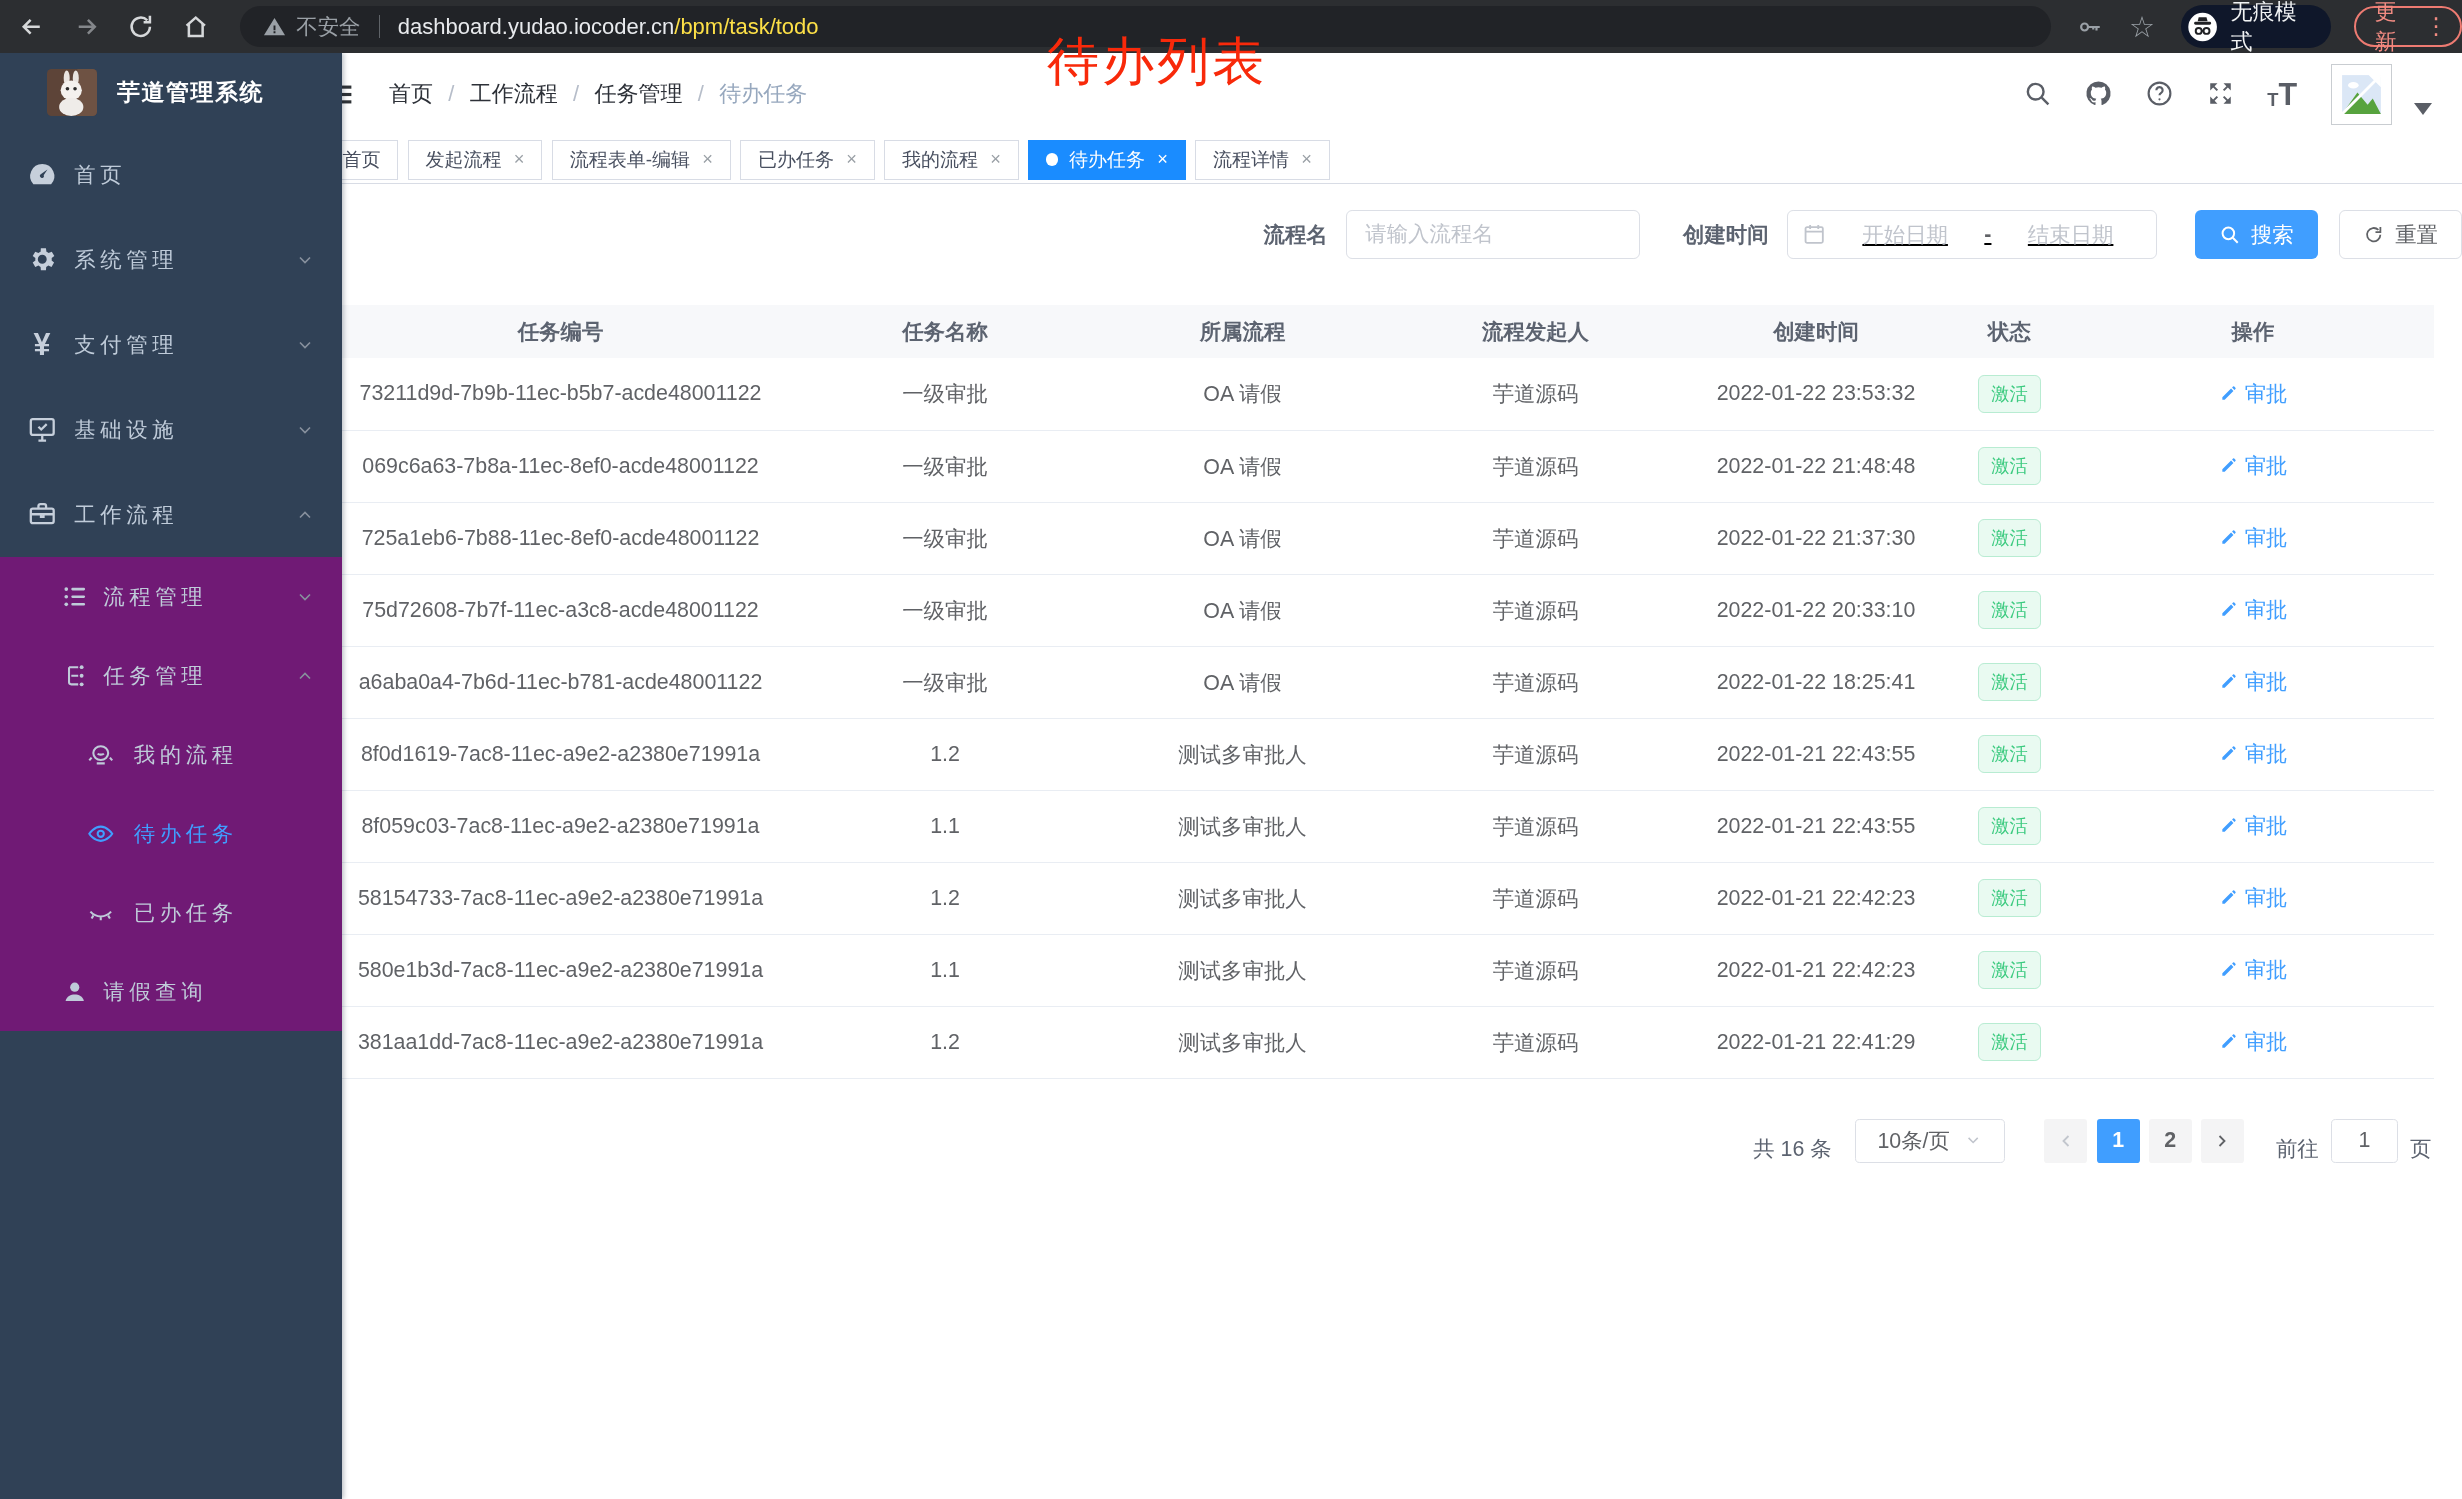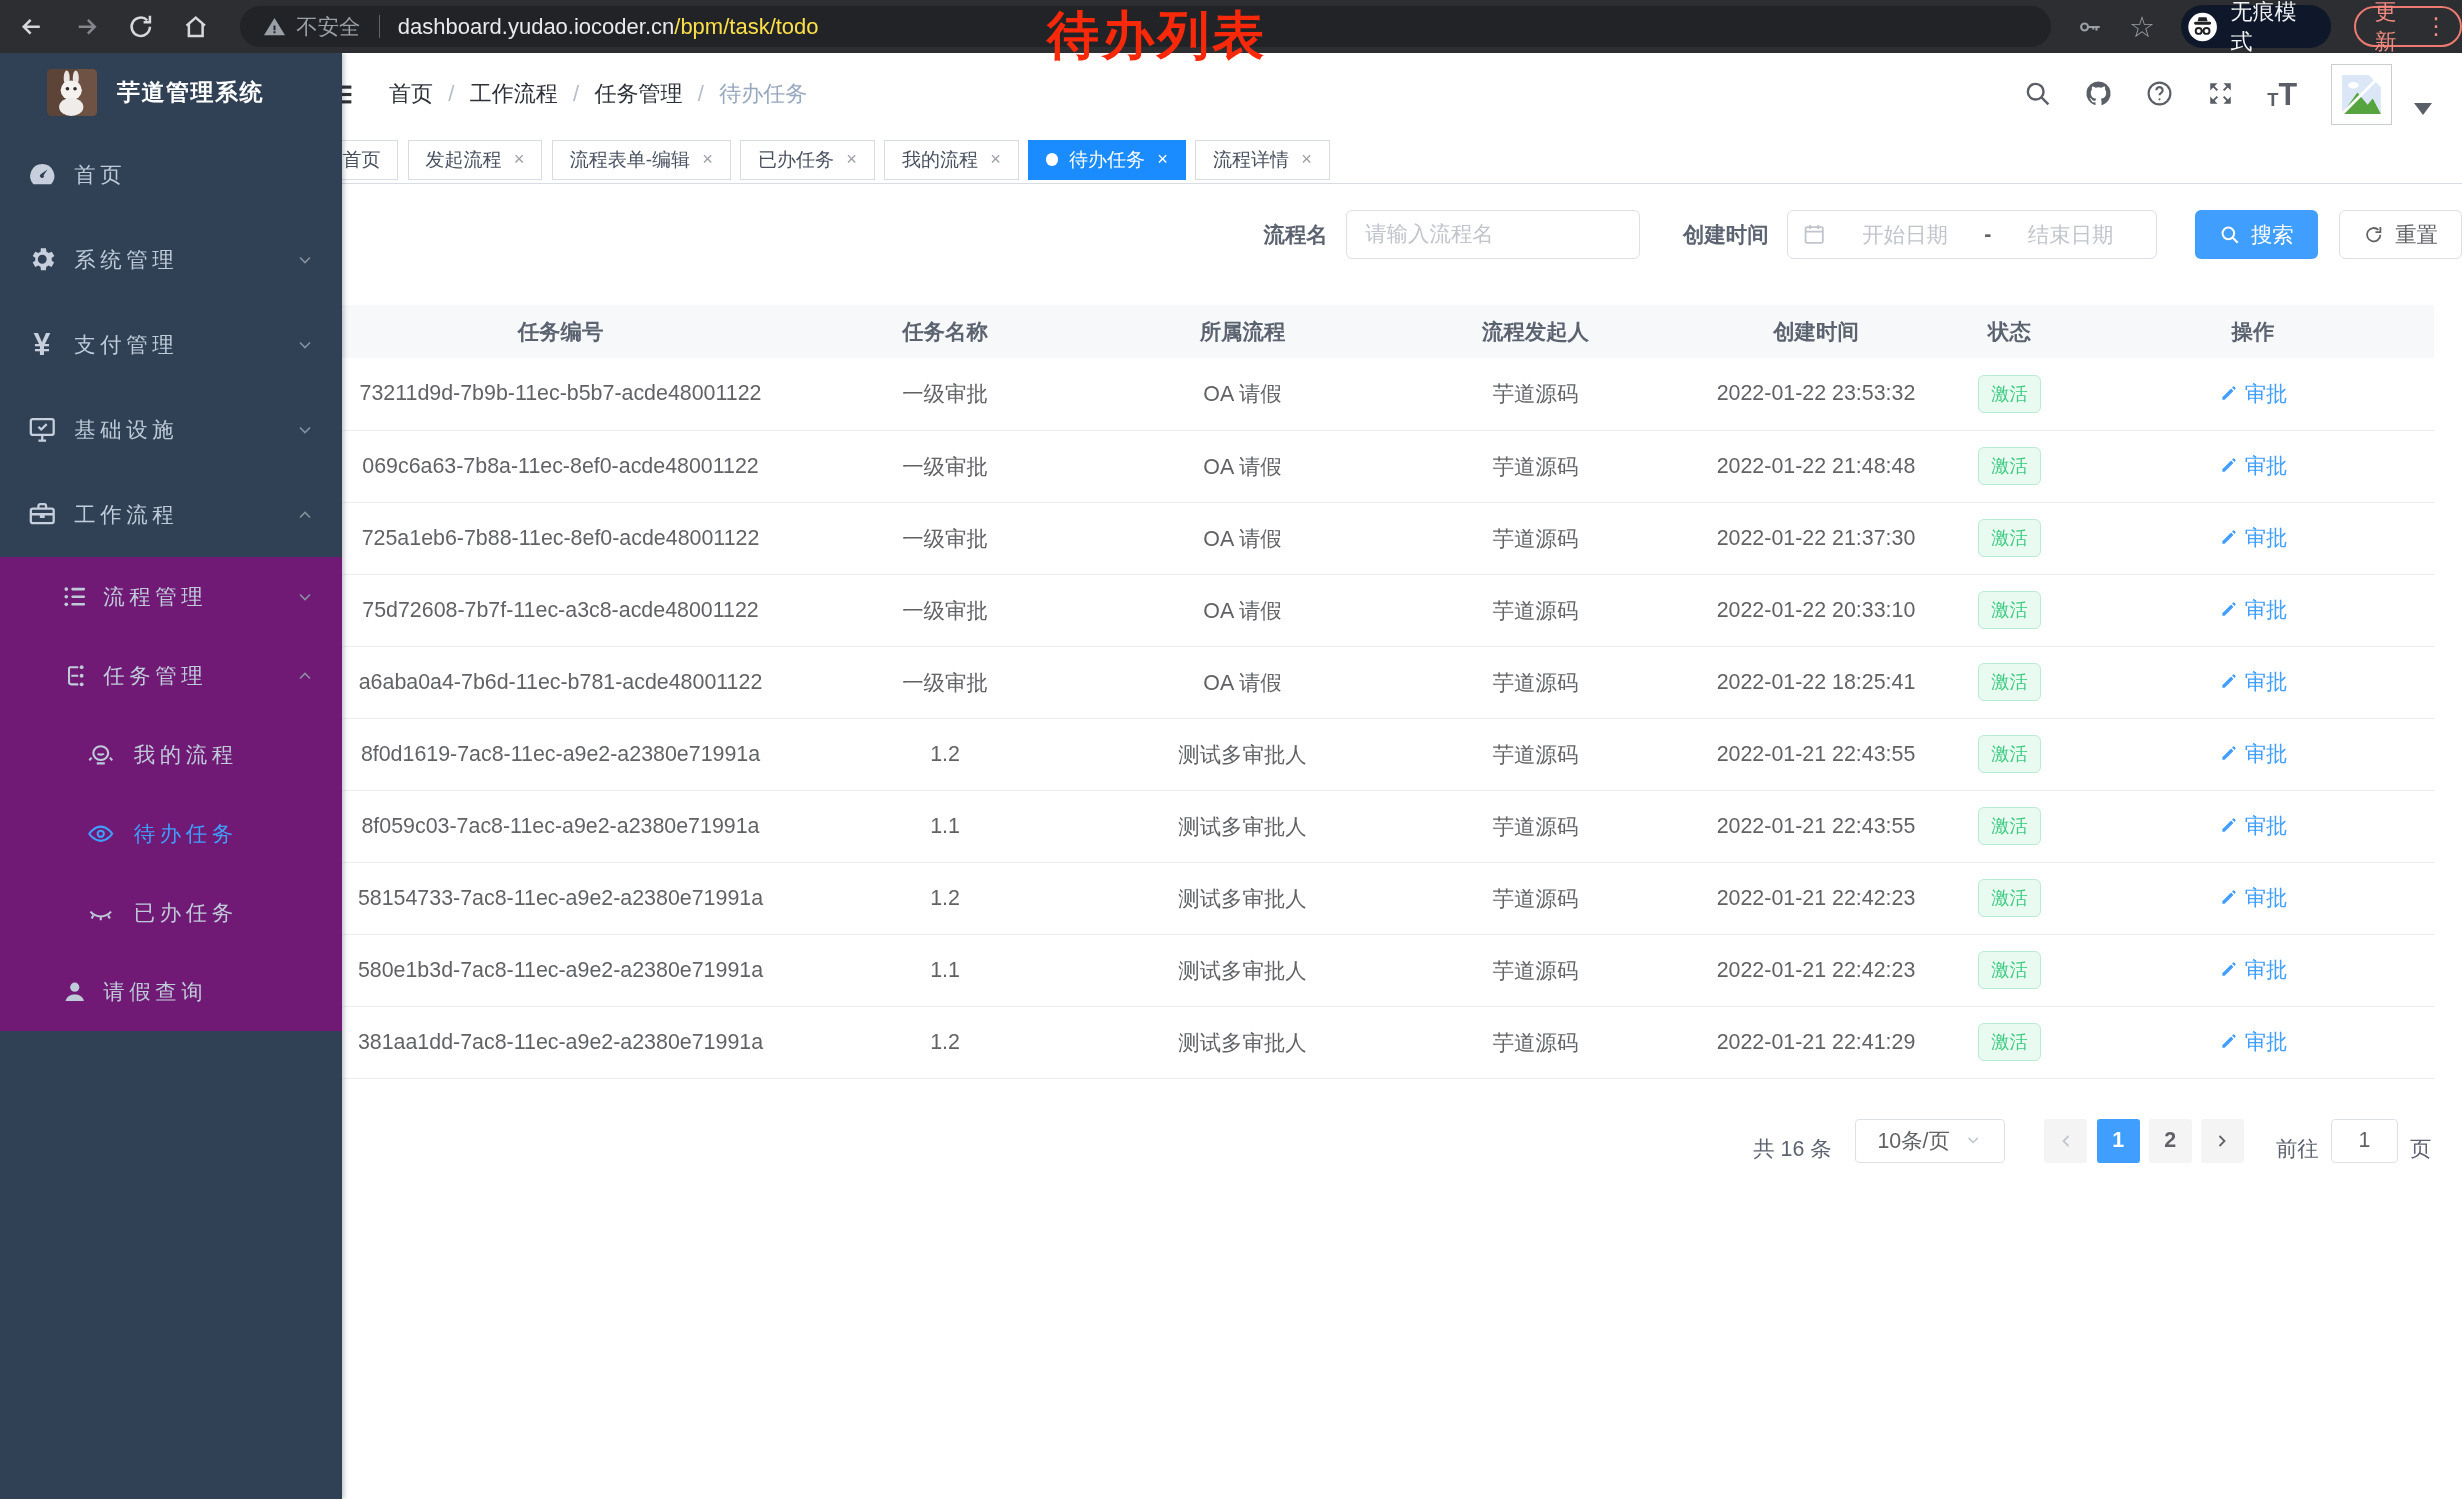--- a/index.html
+++ b/index.html
@@ -26,22 +26,22 @@
   .incog-chip { height:43px; border-radius:21.4px; background:#0f172a; display:flex;
     align-items:center; padding:0 20px 0 6.1px; margin-left:26px; }
   .incog-chip svg { width:34px; height:34px; }
   .incog-label { color:#f1f3f4; font-size:22px; margin-left:12.2px; }
   .update-pill { height:41px; border:2.3px solid #ee7b72; border-radius:20.6px; display:flex;
     align-items:center; padding:0 12.2px 0 18.3px; margin-left:23px; color:#f28b82; }
   .update-label { font-size:22px; color:#f28b82; }
   .kebab { font-size:23px; margin-left:12.2px; letter-spacing:0; }
 
   
-  .annotation { position:absolute; left:1047px; top:1px; z-index:60;
-    font-size:52px; font-weight:700; color:#f8290a; letter-spacing:3.1px; }
+  .annotation { position:absolute; left:1047px; top:27px; z-index:60;
+    font-size:52px; font-weight:400; color:#f8290a; letter-spacing:3.1px; }
 
   
   .sidebar { position:absolute; left:0; top:53px; width:342px; bottom:0;
     background:#304156; color:#bfcbd9; z-index:10; box-shadow:1.5px 0 4.6px rgba(0,21,41,.25); }
   .logo-row { height:79px; display:flex; align-items:center; padding-left:47px; }
   .logo-img { width:50px; height:47px; border-radius:4.6px; overflow:hidden; flex:none; }
   .app-title { margin-left:20px; font-size:23px; font-weight:bold; color:#fff; letter-spacing:1.5px; }
   .menu { }
   .m-item { height:85px; display:flex; align-items:center; padding:0 27.5px 0 25px; font-size:21.4px; }
   .m-item .mi { width:34px; height:34px; flex:none; display:flex; align-items:center; justify-content:center; color:#c6cfdb; }
@@ -98,21 +98,21 @@
   
   .content { position:absolute; left:300px; top:184px; right:0; bottom:0; background:#fff; }
   .filter-row { display:flex; align-items:center; margin:26px 0 0 47px;justify-content:flex-end; }
   .f-label { font-size:21.4px; font-weight:bold; color:#5c6370; }
   .name-input { width:294px; height:49px; border:0.8px solid #dcdfe6; border-radius:6.1px;
     margin-left:18.3px; padding:0 18.3px; font-size:21.4px; color:#606266;
     font-family:"Liberation Sans","DejaVu Sans",sans-serif; }
   .name-input::placeholder, .goto-input::placeholder { color:#c0c4cc; }
   .time-label { margin-left:43px; }
   .range-box { width:370px; height:49px; border:0.8px solid #dcdfe6; border-radius:6.1px;
-    margin-left:18.3px; display:flex; align-items:center; padding:0 6.1px 0 13.7px; }
+    margin-left:18.3px; display:flex; align-items:center; padding:0 6.1px 0 13.7px;text-decoration:underline; }
   .range-box .cal { width:24.4px; height:24.4px; color:#c0c4cc; flex:none; }
   .range-ph { flex:1; text-align:center; font-size:21.4px; color:#c0c4cc; }
   .range-sep { color:#606266; font-size:21.4px; font-weight:bold; }
   .btn { height:49px; border-radius:6.1px; font-size:21.4px; display:flex; align-items:center;
     padding:0 23px; border:0.8px solid transparent; }
   .btn svg { width:21.4px; height:21.4px; margin-right:10.7px; }
   .btn-primary { background:#409eff; color:#fff; margin-left:38px; }
   .btn-plain { background:#fff; color:#606266; border-color:#dcdfe6; margin-left:21.4px; }
 
   table.grid { width:2102px; margin:46px 30.5px 0 30.5px; border-collapse:collapse; table-layout:fixed; }

